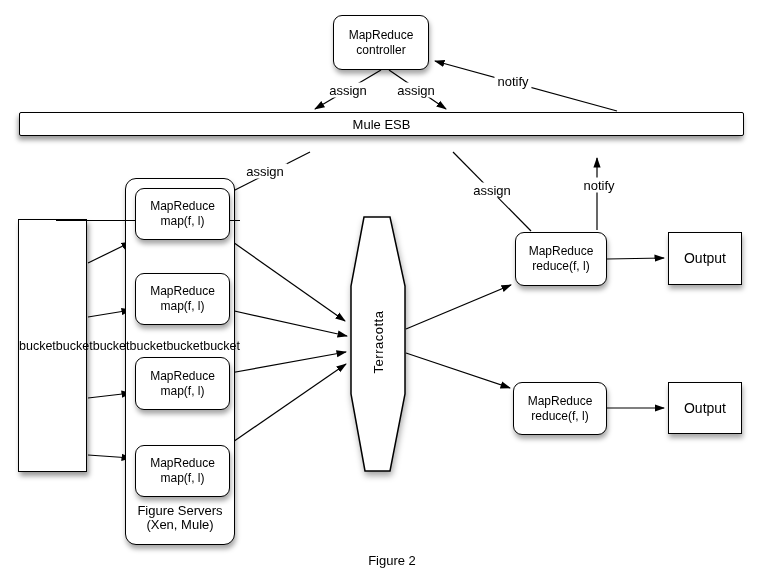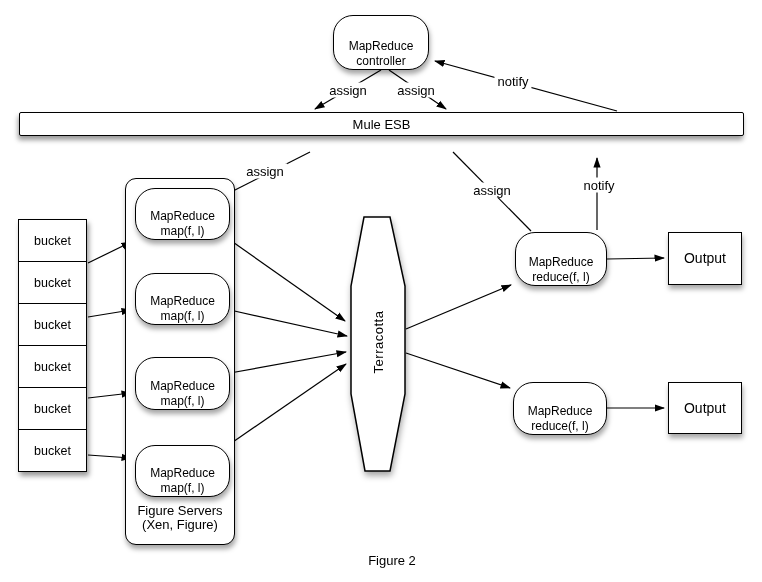--- a/index.html
+++ b/index.html
@@ -7,27 +7,27 @@
     position:relative;width:762px;height:582px;background:#ffffff;overflow:hidden;
     font-family:"Liberation Sans",sans-serif;color:#000;
   }
   .canvas svg.connectors{position:absolute;left:0;top:0;width:762px;height:582px;}
   .node{
     position:absolute;box-sizing:border-box;background:#fff;border:1.5px solid #000;
     display:flex;flex-direction:column;align-items:center;justify-content:center;
     text-align:center;font-size:12px;line-height:15px;
     box-shadow:1px 4px 5px rgba(0,0,0,0.35);
   }
-  .rounded{border-radius:20px;justify-content:flex-end;}
+  .rounded{border-radius:9px;}
   .controller{left:333px;top:15px;width:96px;height:55px;}
   .esb{left:19px;top:112px;width:725px;height:24px;border-radius:2px;font-size:13px;
        box-shadow:-1px 4px 5px rgba(0,0,0,0.4);}
   .bucket-stack{
     position:absolute;left:18px;top:219px;width:69px;height:253px;box-sizing:border-box;
-    background:#fff;border:1.5px solid #000;display:flex;flex-direction:column;
+    background:#fff;border:1.5px solid #000;display:flex;flex-direction:row;
     box-shadow:2px 4px 5px rgba(0,0,0,0.4);
   }
   .bucket-cell{flex:1;display:flex;align-items:center;justify-content:center;
     font-size:12.5px;border-top:1.5px solid #000;}
   .bucket-cell:first-child{border-top:none;}
   .vs-container{left:125px;top:178px;width:110px;height:367px;border-radius:11px;
     justify-content:flex-end;padding-bottom:12px;font-size:13px;line-height:14px;}
   .mapbox{left:135px;width:95px;height:52px;}
   .map1{top:188px;} .map2{top:273px;} .map3{top:357px;height:53px;} .map4{top:445px;}
   .reduce1{left:515px;top:232px;width:92px;height:54px;}
@@ -85,21 +85,21 @@
 
     <line x1="406" y1="329" x2="511" y2="285" marker-end="url(#arrow)"></line>
     <line x1="406" y1="353" x2="510" y2="388" marker-end="url(#arrow)"></line>
 
     <line x1="607" y1="259" x2="664" y2="258" marker-end="url(#arrow)"></line>
     <line x1="607" y1="408" x2="664" y2="408" marker-end="url(#arrow)"></line>
   </svg>
 
   <div class="node rounded vs-container">
     <span>Figure Servers</span>
-    <span>(Xen, Figure)</span>
+    <span>(Xen, Mule)</span>
   </div>
 
   <div class="node rounded controller">
     <span>MapReduce</span>
     <span>controller</span>
   </div>
 
   <div class="node esb">
     <span>Mule ESB</span>
   </div>

